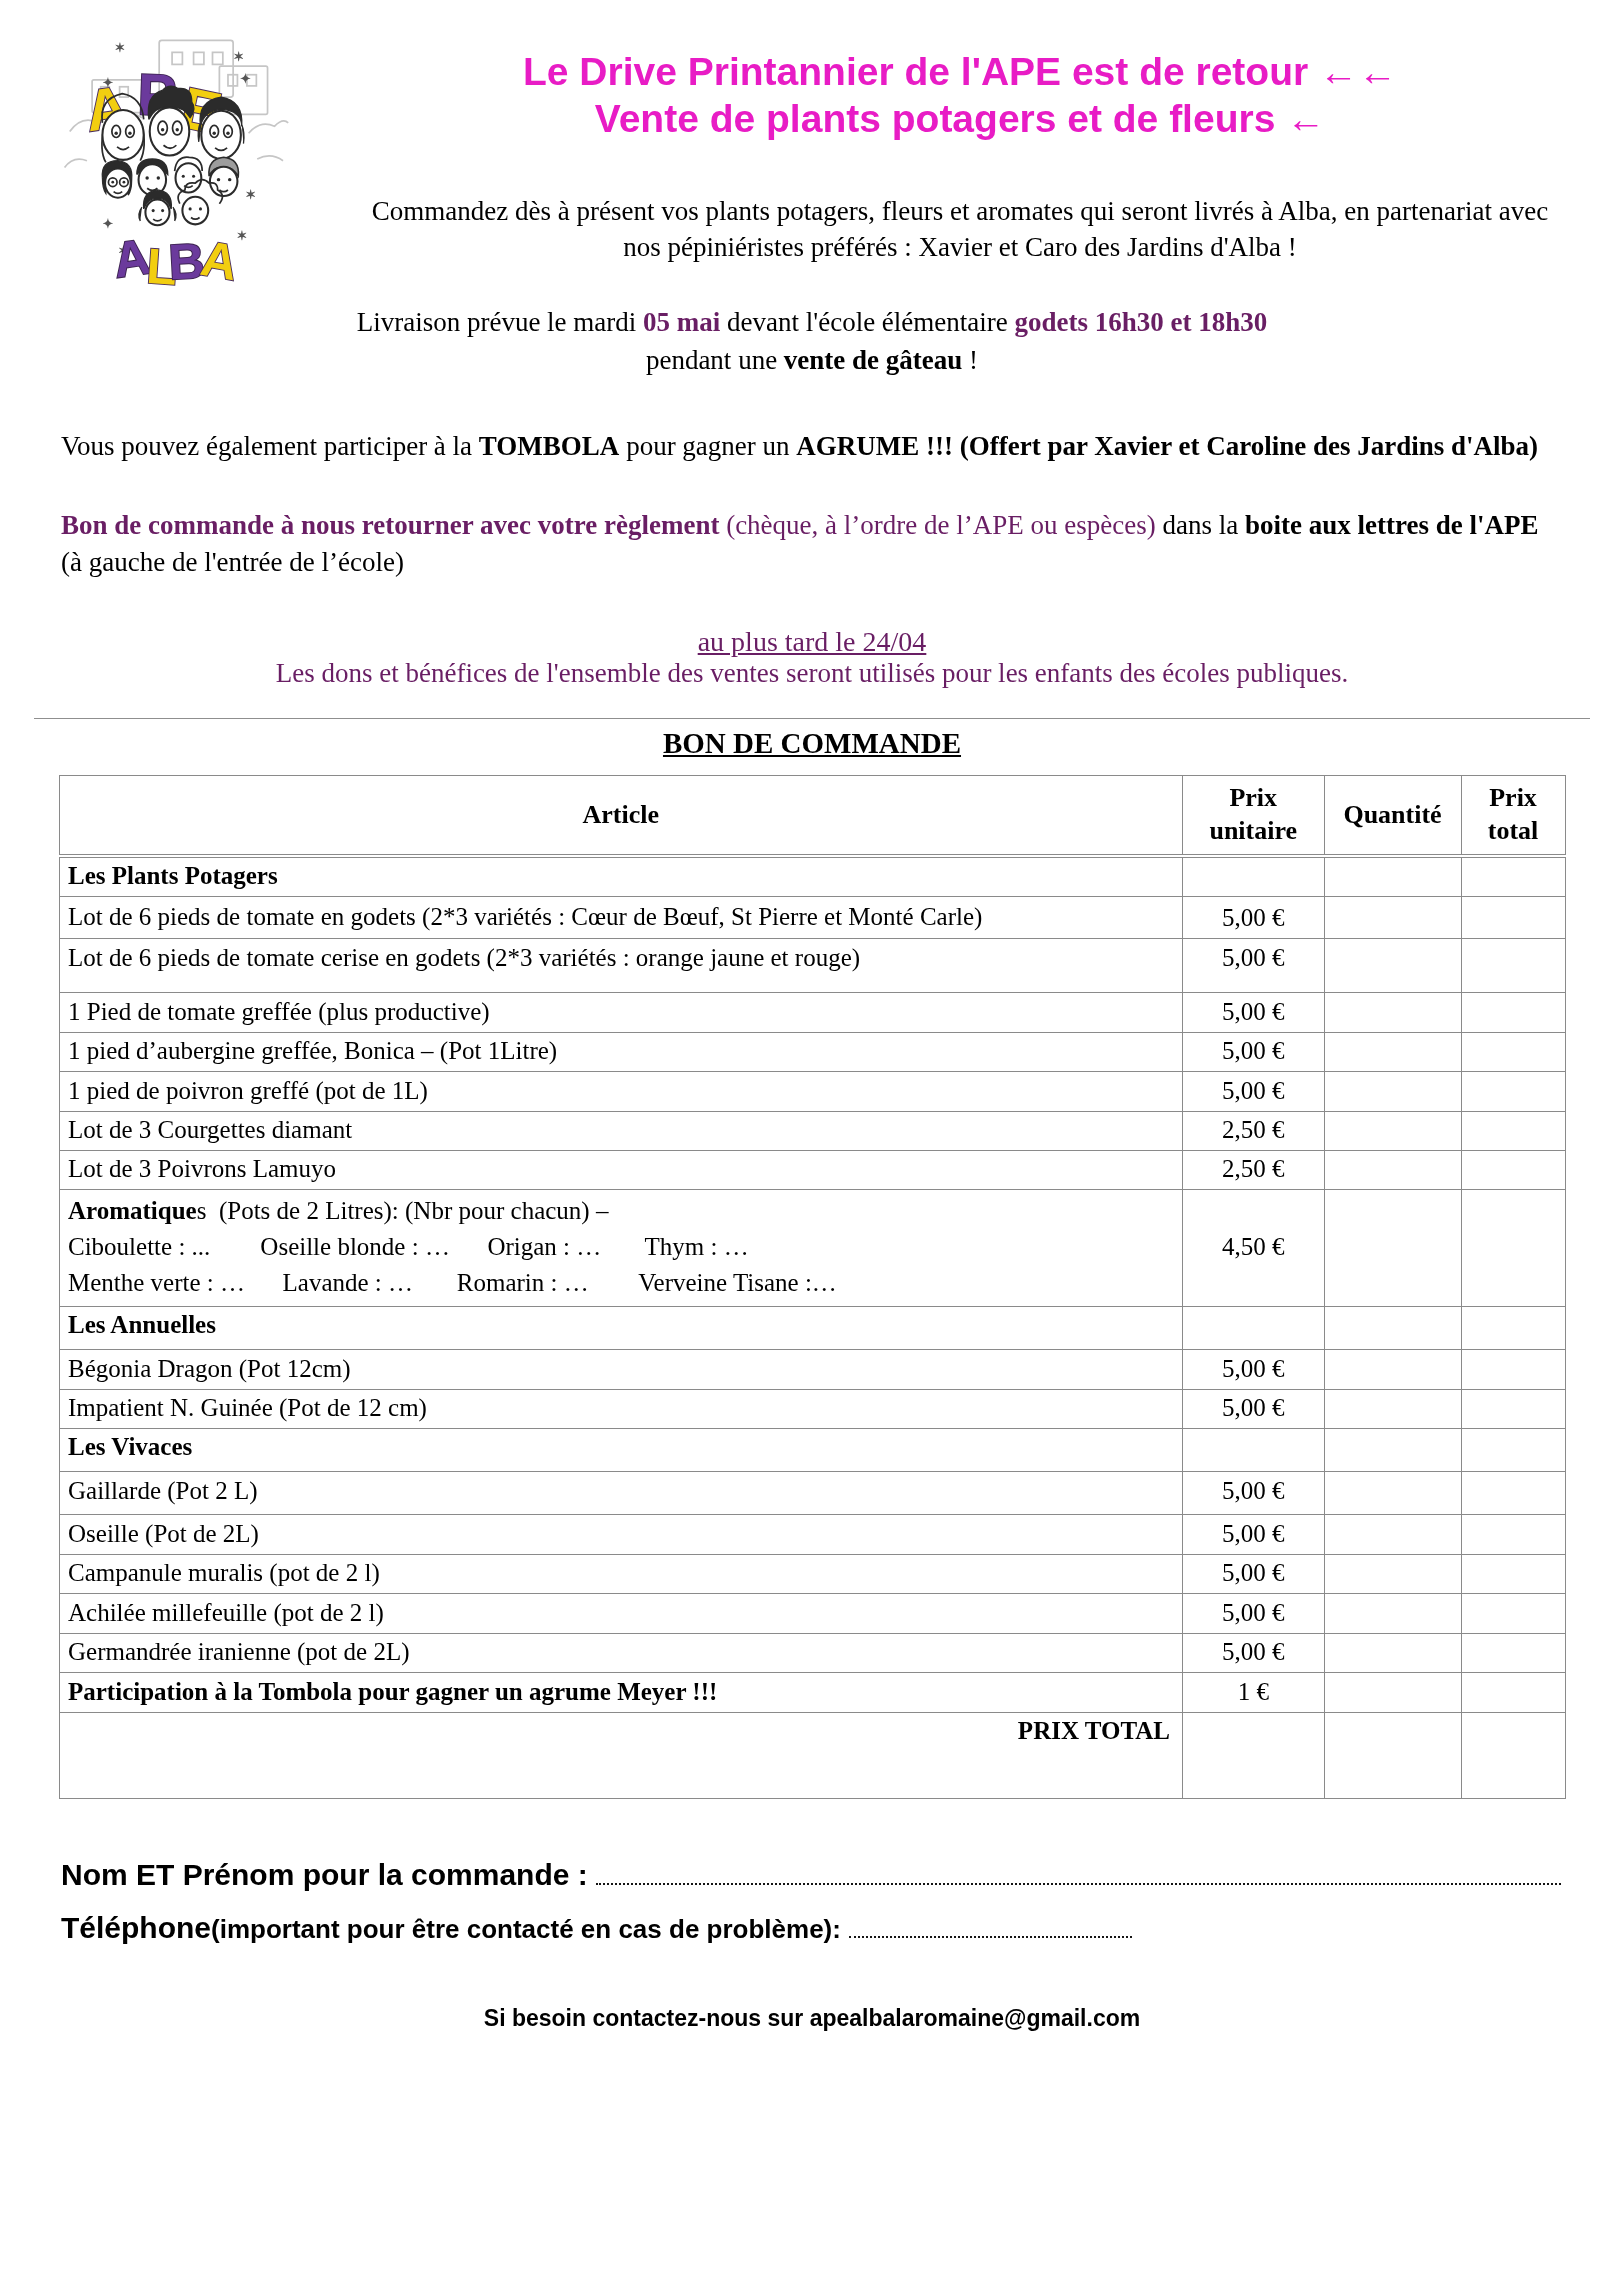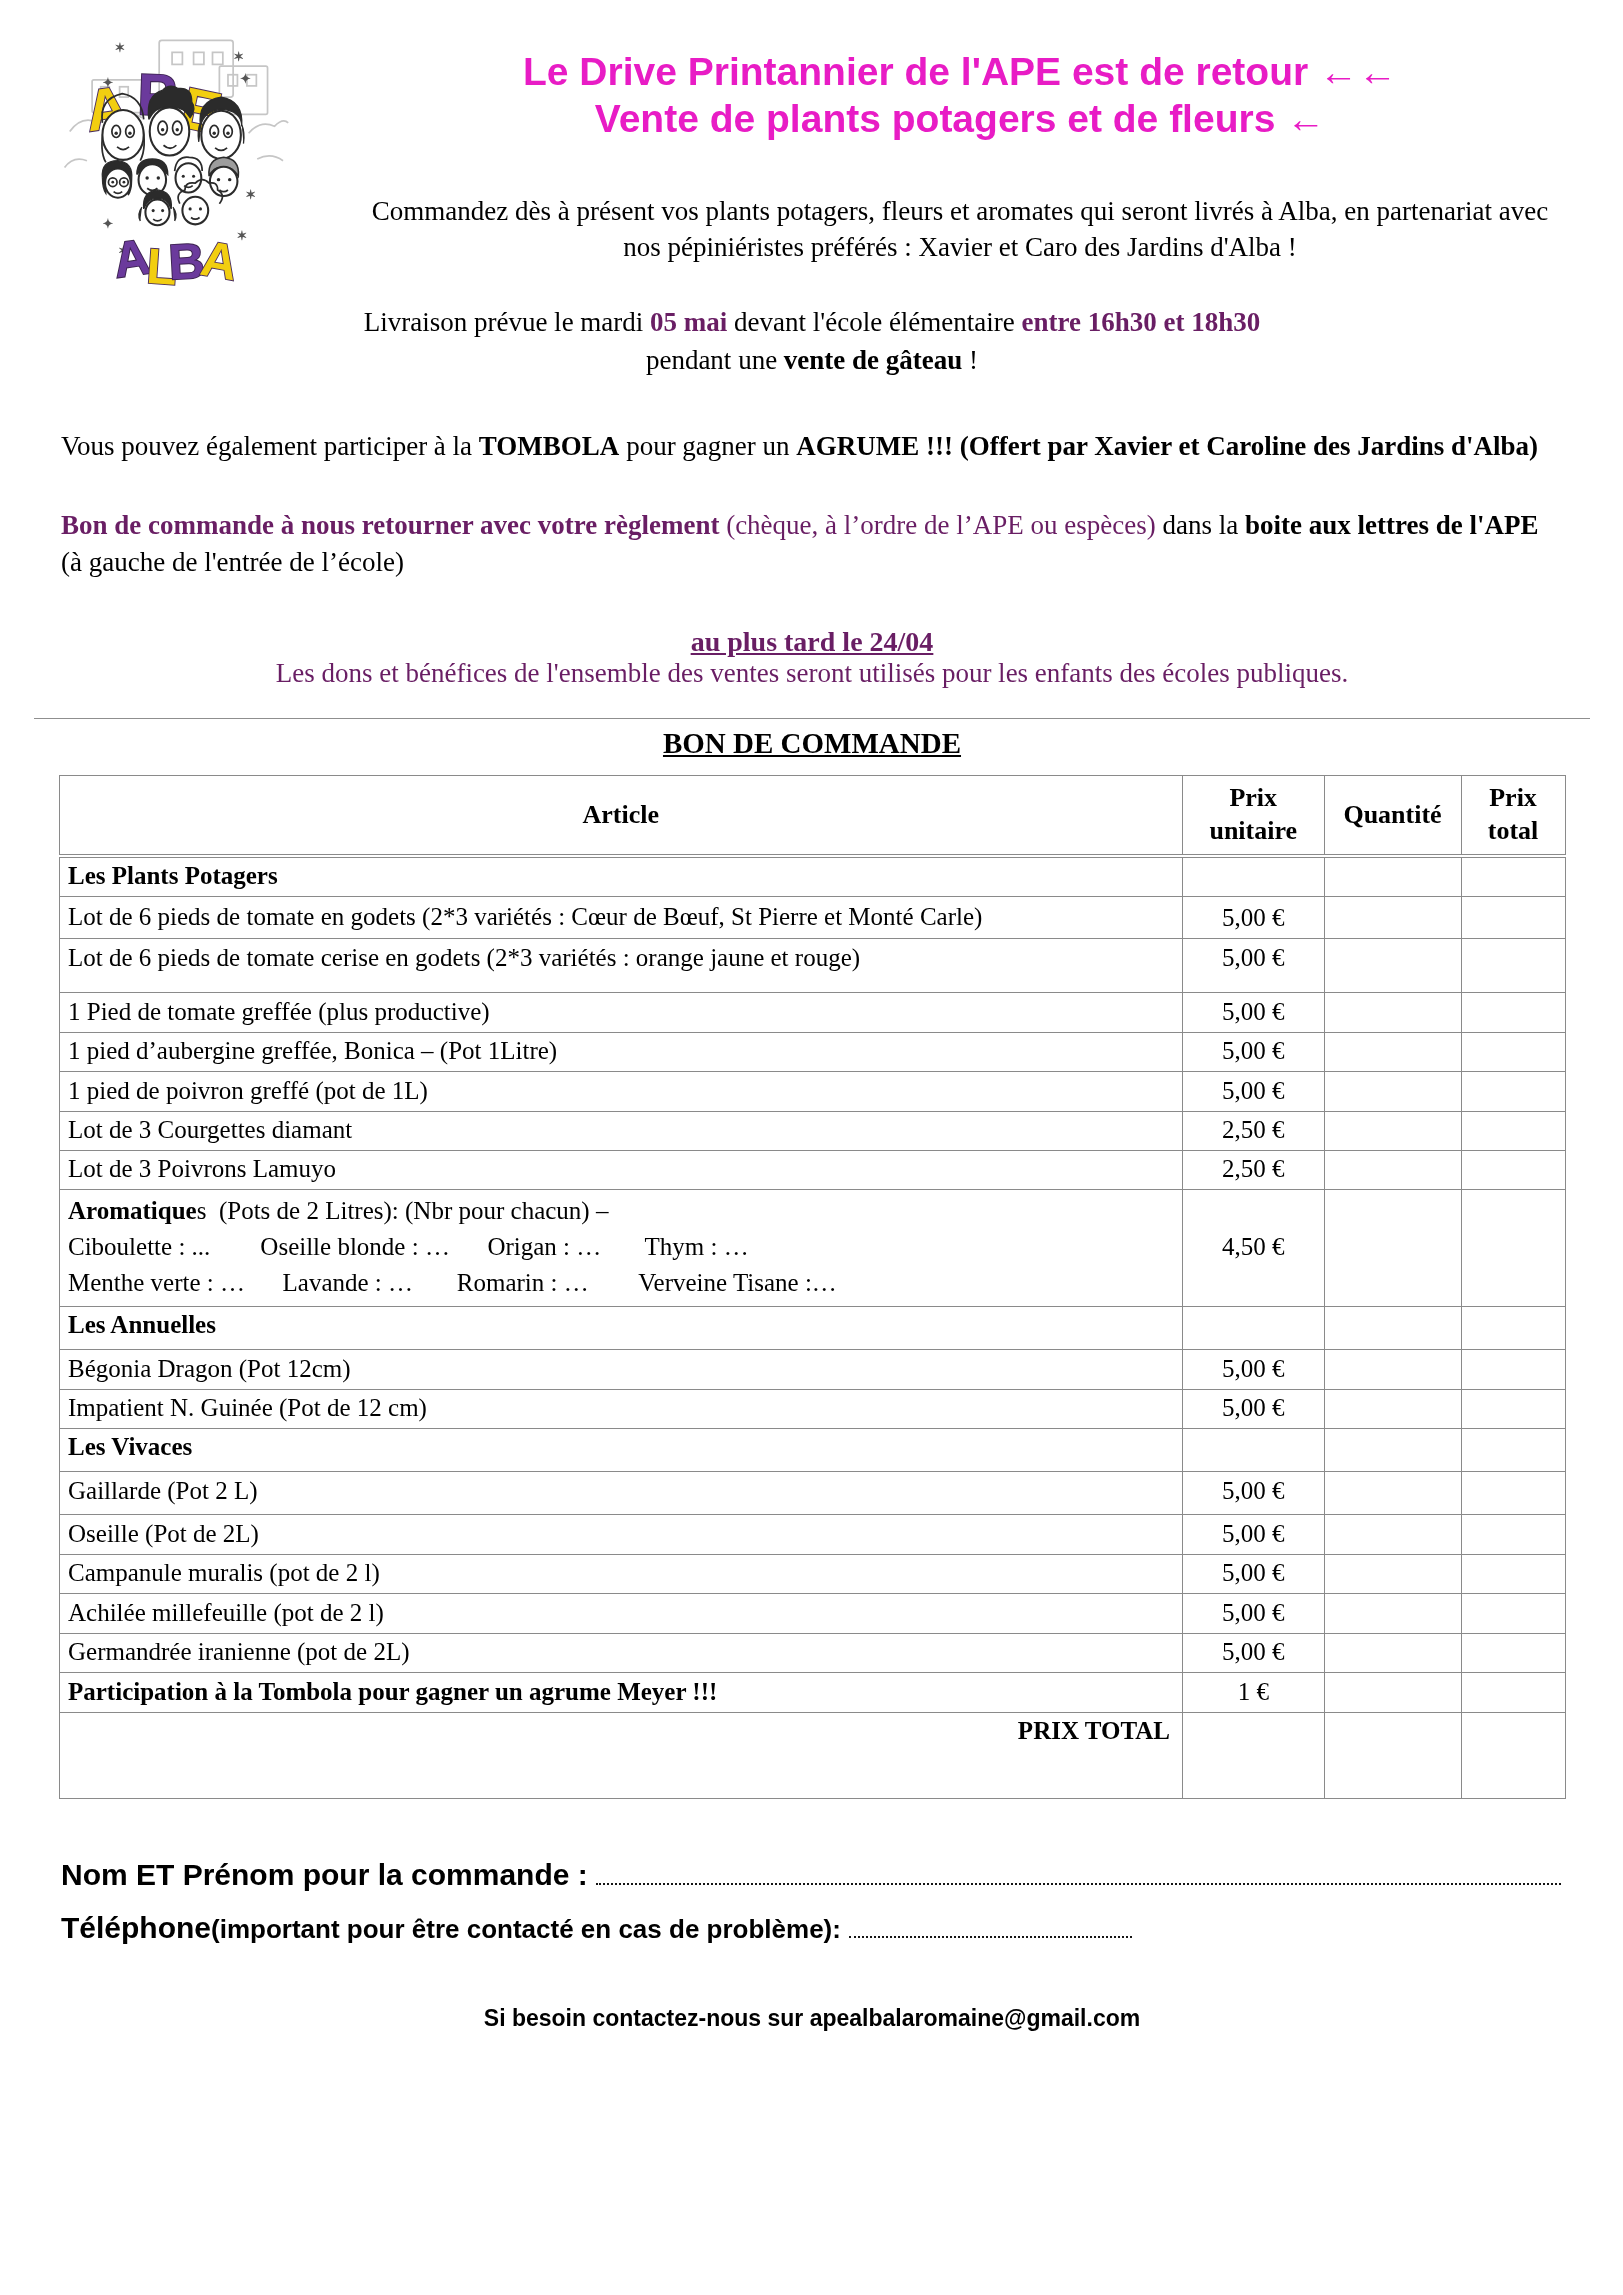--- a/index.html
+++ b/index.html
@@ -43,21 +43,21 @@
   }
   .title.second{}
   .intro{margin-top:51px;font-size:27px;line-height:1.33;text-align:center;}
   
   .serif-par{font-size:27px;line-height:1.38;}
   .delivery{margin:39px 68px 0;text-align:center;}
   .tombola{margin:49px 61px 0 61px;text-align:left;}
   .retour{margin:42px 61px 0 61px;text-align:left;}
   .b{font-weight:bold;}
   .purple{color:var(--purple);}
-  .deadline{margin-top:44px;text-align:center;font-size:28px;font-weight:bold;color:var(--purple);text-decoration:underline;}
+  .deadline{margin-top:44px;text-align:center;font-size:28px;font-weight:normal;color:var(--purple);text-decoration:underline;}
   .dons{text-align:center;font-size:27px;color:var(--purple);}
   .rule{border:none;border-top:1.7px solid #8f8f8f;margin:29px 34px 0;}
   .bon-title{margin-top:8.5px;text-align:center;font-size:29px;font-weight:bold;text-decoration:underline;}
   
   table{width:1507px;margin:15px auto 0;border-collapse:collapse;table-layout:fixed;}
   .c-article{width:74.6%;}
   .c-price{width:9.4%;}
   .c-qty{width:9.1%;}
   .c-total{width:6.9%;}
   th,td{border:1.7px solid var(--border);font-size:25px;line-height:1.27;padding:2.5px 8.5px 4.2px;vertical-align:middle;}
@@ -208,21 +208,21 @@
     </svg>
   </div>
 
   <div class="head-block">
     <div class="title">Le Drive Printannier de l'APE est de retour ←←</div>
     <div class="title second">Vente de plants potagers et de fleurs ←</div>
     <p class="intro">Commandez dès à présent vos plants potagers, fleurs et aromates qui seront livrés à Alba, en partenariat avec nos pépiniéristes préférés : Xavier et Caro des Jardins d'Alba !</p>
   </div>
 
   <p class="serif-par delivery">
-    <span>Livraison prévue le mardi </span><span class="b purple">05 mai</span><span> devant l'école élémentaire </span><span class="b purple">entre 16h30 et 18h30</span><br>
+    <span>Livraison prévue le mardi </span><span class="b purple">05 mai</span><span> devant l'école élémentaire </span><span class="b purple">godets 16h30 et 18h30</span><br>
     <span>pendant une </span><span class="b">vente de gâteau</span><span> !</span>
   </p>
 
   <p class="serif-par tombola">
     <span>Vous pouvez également participer à la </span><span class="b">TOMBOLA</span><span> pour gagner un </span><span class="b">AGRUME !!! (Offert par Xavier et Caroline des Jardins d'Alba)</span>
   </p>
 
   <p class="serif-par retour">
     <span class="b purple">Bon de commande à nous retourner avec votre règlement </span><span class="purple">(chèque, à l’ordre de l’APE ou espèces)</span><span> dans la </span><span class="b">boite aux lettres de l'APE</span><span> (à gauche de l'entrée de l’école)</span>
   </p>

